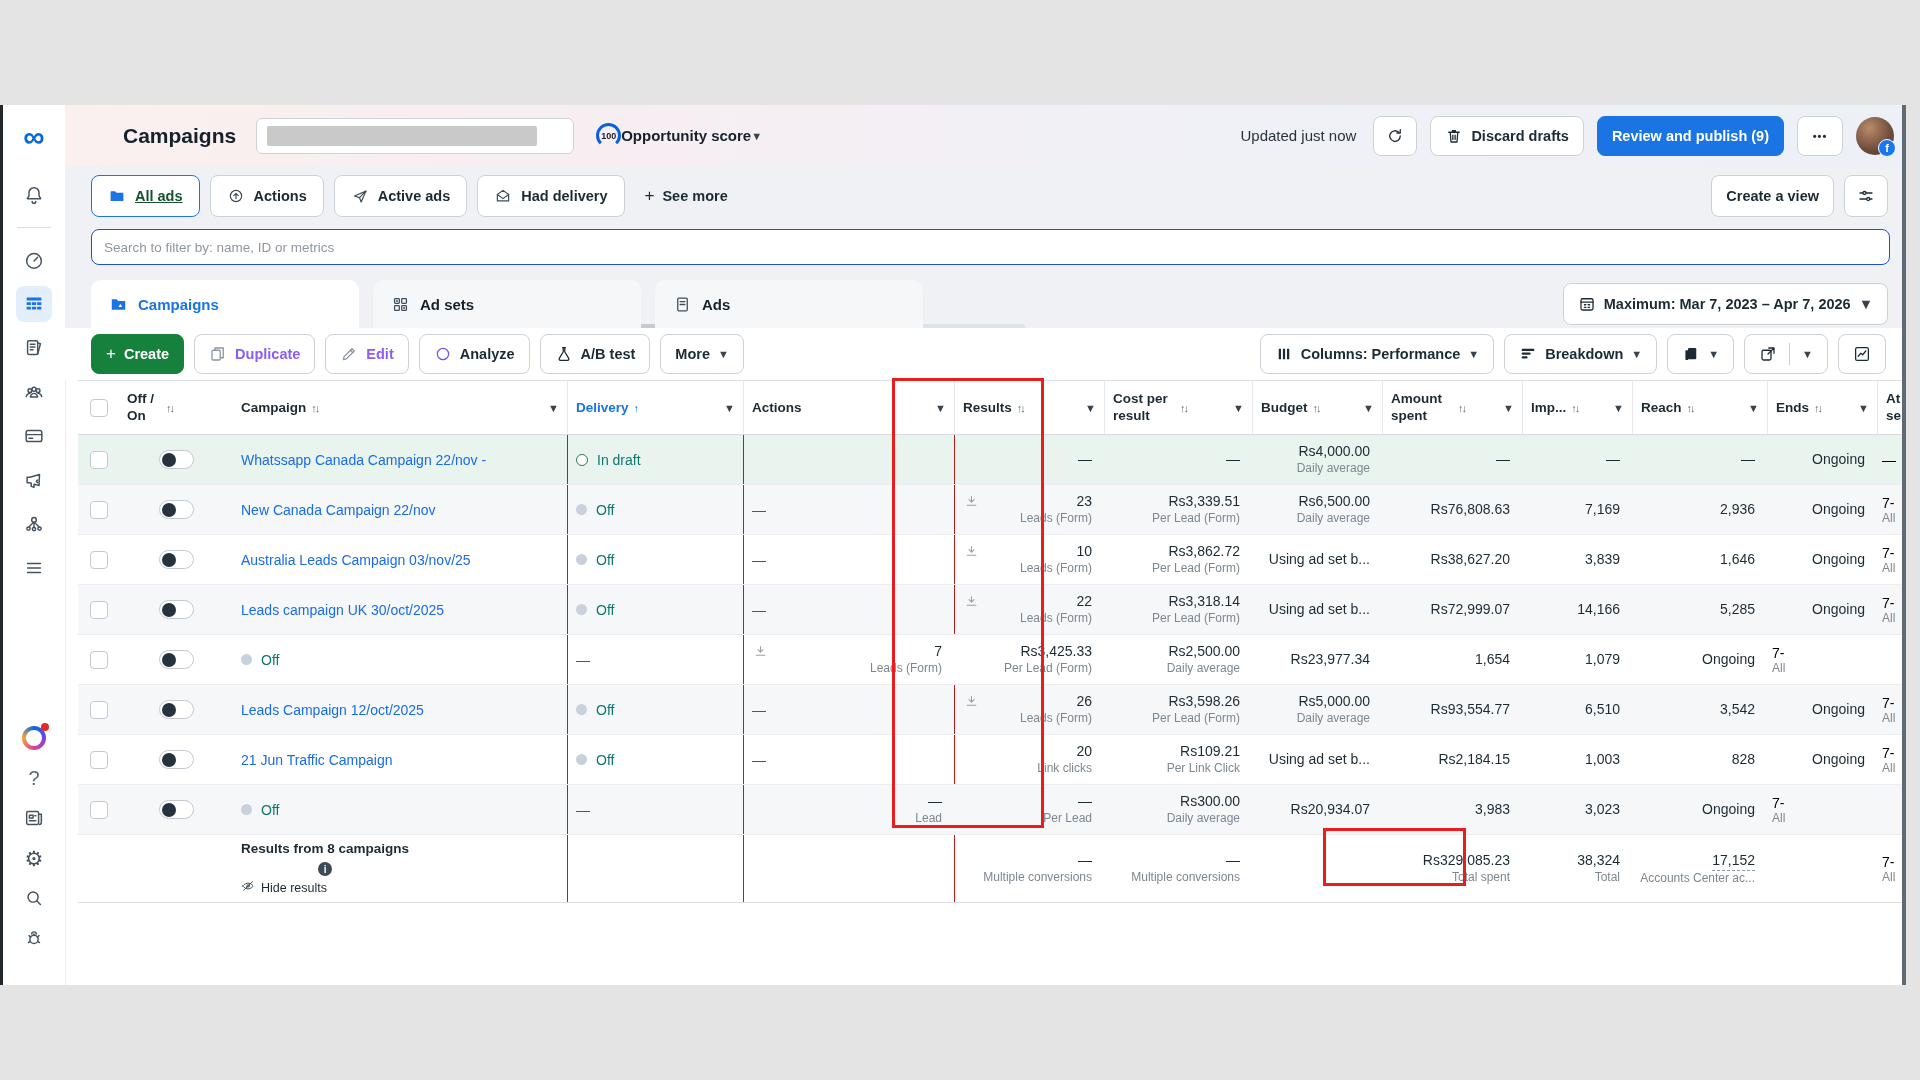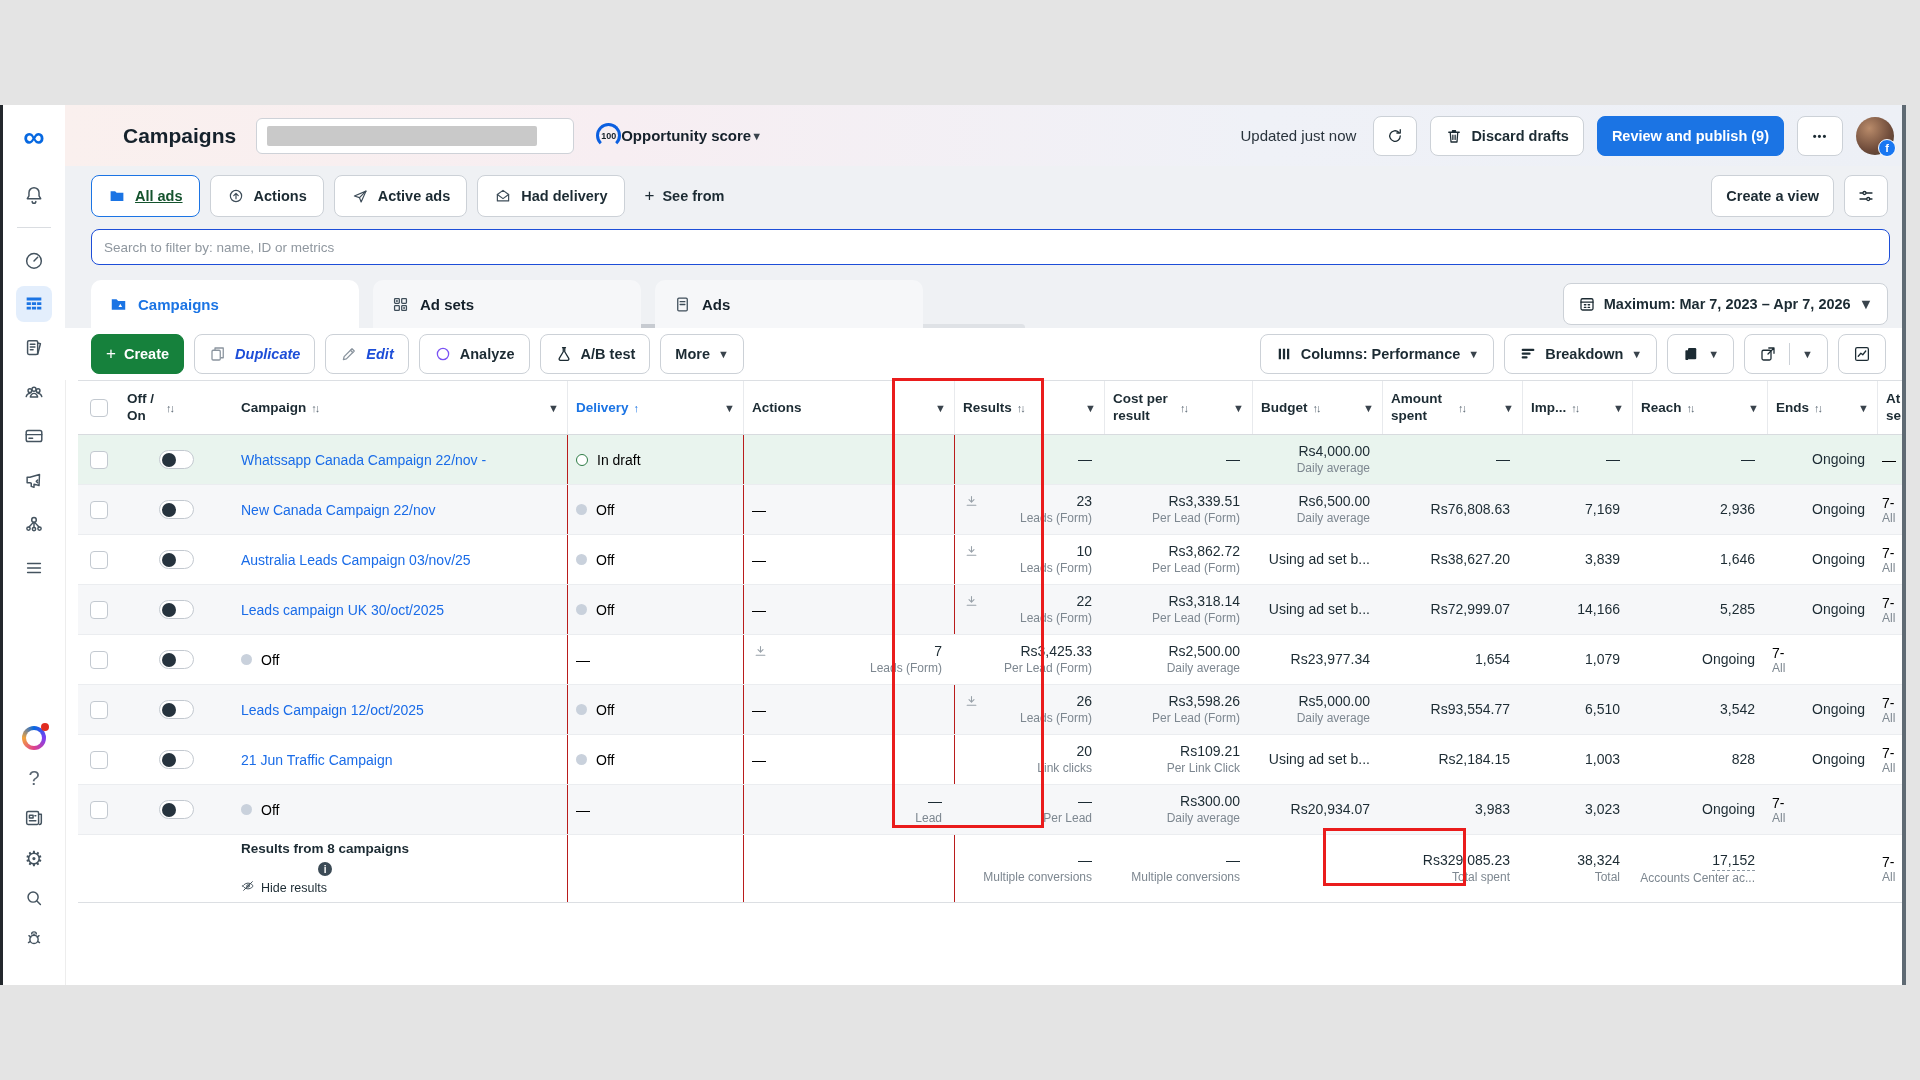--- a/index.html
+++ b/index.html
@@ -58,21 +58,21 @@
   .tabs{position:absolute;left:26px;right:14px;bottom:0;height:48px;display:flex;align-items:flex-end;}
   .tab{width:268px;height:48px;border-radius:10px 10px 0 0;display:flex;align-items:center;gap:10px;padding:0 18px;box-sizing:border-box;font-size:15px;font-weight:700;color:#15212b;background:#f6f7f9;margin-right:14px;}
   .tab svg{width:19px;height:19px;}
   .tab-sel{background:#fff;color:#1b74e4;}
   .date-btn{margin-left:auto;align-self:center;height:42px;}
   .date-btn span{font-size:14.5px;font-weight:600;}
 
   
   .toolbar{position:absolute;left:0;right:0;top:223px;height:52px;background:#fff;display:flex;align-items:center;gap:10px;padding:0 16px 0 26px;box-sizing:border-box;}
   .btn-green{background:#16813c;border-color:#16813c;color:#fff;font-weight:700;}
-  .btn-muted{color:#1d4ed8;font-style:italic;}
+  .btn-muted{color:#8b5cf6;}
   .btn-muted svg{stroke:#8a949e;}
   .tbar-right{margin-left:auto;display:flex;align-items:center;gap:10px;}
   .split-div{width:1px;height:22px;background:#ccd1d7;margin:0 4px;}
 
   
   .tablewrap{position:absolute;left:13px;right:0;top:275px;}
   .tgrid{display:grid;grid-template-columns:41px 114px 335px 176px 211px 150px 148px 130px 140px 110px 135px 110px 31px;}
   .thead{height:53px;border-top:1px solid #dcdfe3;border-bottom:1px solid #d8dbdf;}
   .th{display:flex;align-items:center;gap:5px;padding:0 8px;font-size:13.5px;font-weight:700;color:#1c2b33;border-right:1px solid #e8eaed;box-sizing:border-box;overflow:hidden;}
   .th:first-child{border-right:none;justify-content:center;}
@@ -88,21 +88,21 @@
   .row-green{background:#e9f4ee;}
   .row-alt{background:#f6f7f9;}
   .cell{display:flex;align-items:center;height:100%;padding:0 8px;box-sizing:border-box;overflow:hidden;}
   .cell-cb{justify-content:center;}
   .cell-campaign,.cell-delivery,.cell-actions{border-right:1px solid #b91c1c;}
   .toggle{width:35px;height:19px;border:1px solid #c3c9d0;border-radius:10px;background:#fff;position:relative;box-sizing:border-box;margin-left:32px;}
   .toggle::after{content:"";position:absolute;left:2px;top:1.5px;width:14px;height:14px;border-radius:50%;background:#26333e;}
   .link{color:#1a6ce8;font-size:14px;}
   .dot-off{width:11px;height:11px;border-radius:50%;background:#c9d1dc;margin-right:9px;flex:0 0 auto;}
   .ring-draft{width:12px;height:12px;border-radius:50%;border:1.7px solid #2e7d46;margin-right:9px;box-sizing:border-box;flex:0 0 auto;background:#fff;}
-  .dtext{font-size:14px;color:#000000;}
+  .dtext{font-size:14px;color:#0f766e;}
   .num{flex-direction:column;align-items:flex-end;justify-content:center;padding-right:13px;}
   .num .v{font-size:14px;color:#1c2b33;line-height:1.35;}
   .num .s{font-size:12px;color:#7d8790;line-height:1.3;white-space:nowrap;}
   .res{position:relative;}
   .dl{position:absolute;left:9px;top:9px;width:15px;height:15px;}
   .dl svg{width:15px;height:15px;fill:none;stroke:#98a1a9;stroke-width:1.7;stroke-linecap:round;stroke-linejoin:round;}
   .attr-cell{flex-direction:column;align-items:flex-start;justify-content:center;padding:0 0 0 4px;}
   .totals{height:67px;border-bottom:1px solid #dcdfe3;align-items:center;background:#fff;}
   .tot-label{flex-direction:column;align-items:flex-start;justify-content:center;gap:3px;}
   .tot-title{font-size:13.5px;font-weight:600;color:#1c2b33;display:flex;align-items:center;gap:6px;flex-direction:column;}
@@ -278,21 +278,21 @@
           </div>
           <div class="chip">
             <svg viewBox="0 0 24 24">
                 <path d="M4.5 10l7.5-5.5L19.5 10v8.5h-15z"></path>
                 <path d="M4.5 10l7.5 5.5L19.5 10"></path>
               </svg>
             <span>Had delivery</span>
           </div>
           <div class="see-more">
             <span class="plus">+</span>
-            <span>See from</span>
+            <span>See more</span>
           </div>
           <div class="chips-right">
             <button class="btn" style="height:42px">
                 <span>Create a view</span>
               </button>
             <button class="btn btn-icon" style="height:42px;width:44px">
               <svg viewBox="0 0 24 24">
                   <path d="M4 8h16M4 16h16"></path>
                   <circle cx="10" cy="8" r="2" fill="#fff"></circle>
                   <circle cx="15" cy="16" r="2" fill="#fff"></circle>

